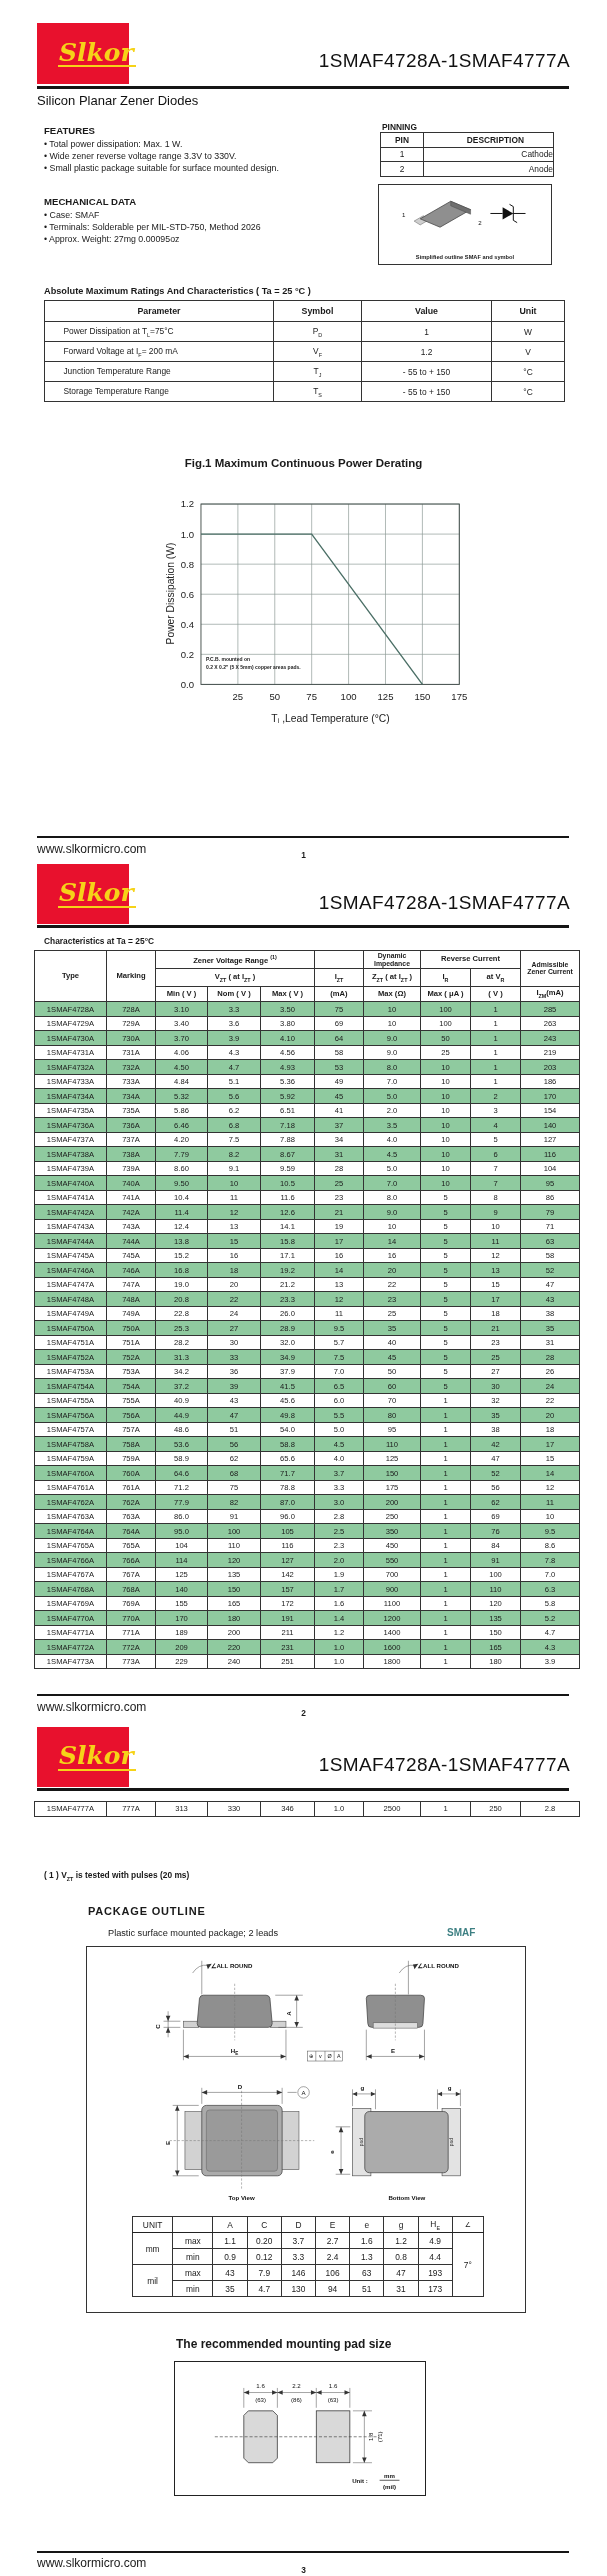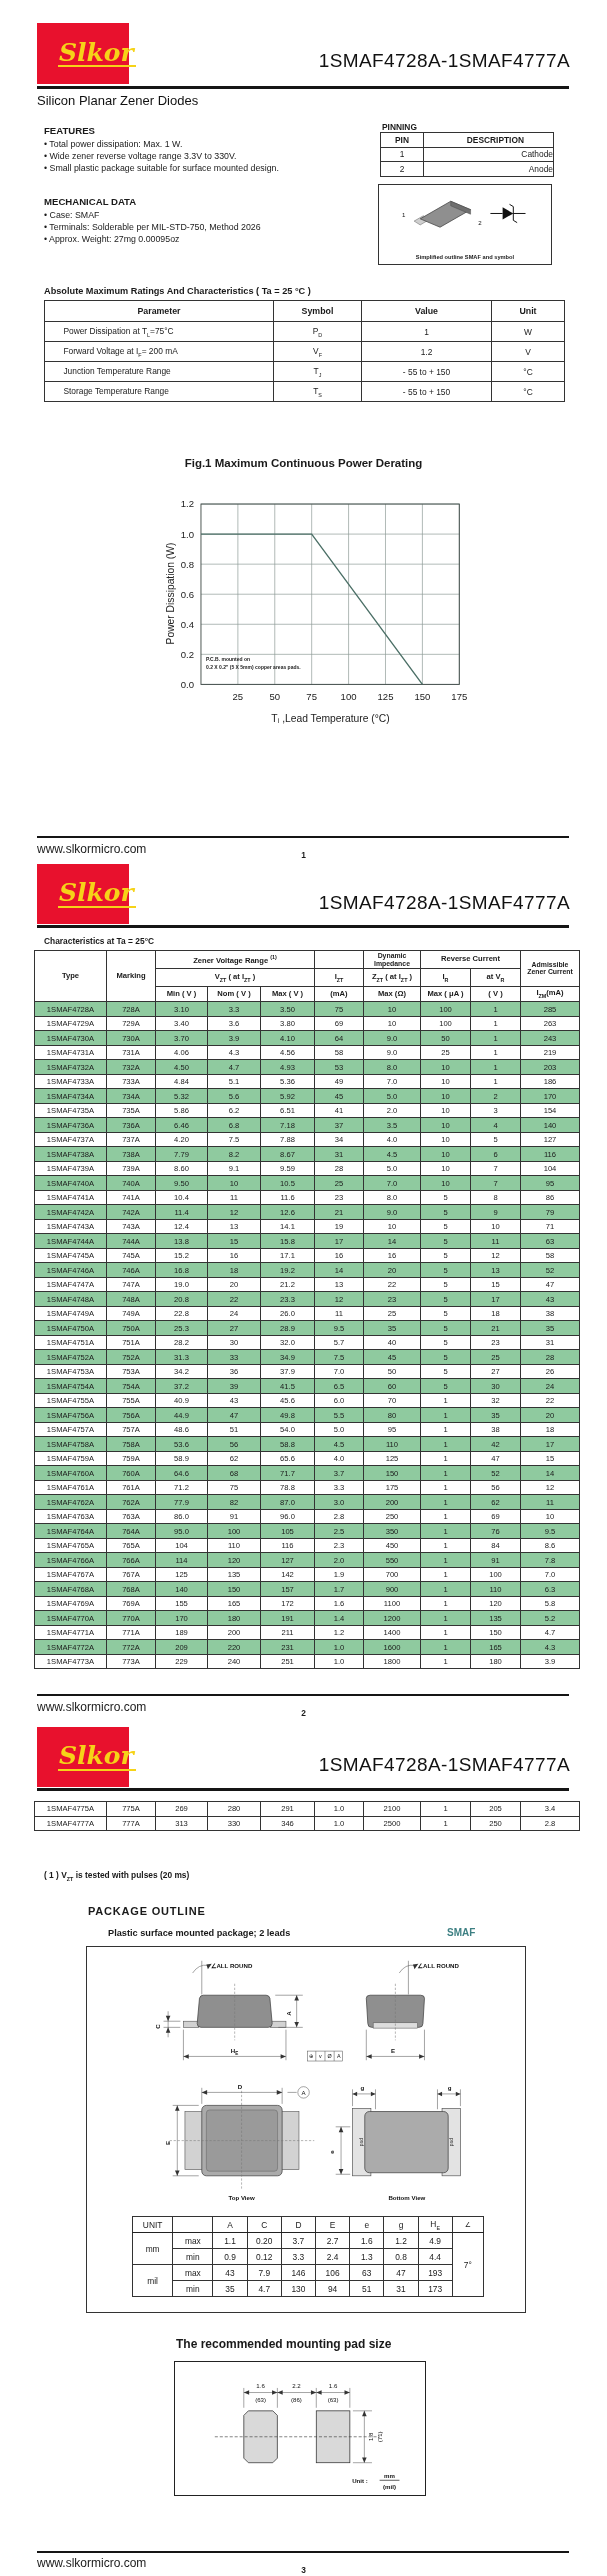--- a/index.html
+++ b/index.html
@@ -60,21 +60,21 @@
   .series { fill:none; stroke:#4b6f66; stroke-width:1.8; }
   .tick { font-size:12.5px; fill:#222; font-family:"Liberation Sans", sans-serif; }
 
   .footer-site { font-size:12px; }
   .footer-num { font-size:8.4px; font-weight:bold; text-align:center; width:607px; left:0; }
 
   .note-line { font-size:8.4px; font-weight:bold; }
   .note-line sub { font-size:5.4px; }
 
   .pkg-h { font-size:11px; font-weight:bold; letter-spacing:0.8px; }
-  .pkg-sub { font-size:9.2px; font-weight:bold;padding-left:20px; }
+  .pkg-sub { font-size:9.2px; font-weight:normal;padding-left:20px; }
   .pkg-name { font-size:10px; font-weight:bold; color:#3e8083; }
   .pkg-box { border:1.1px solid #333; }
 
   .dims { font-size:8.4px; }
   .dims th, .dims td { height:16px; font-weight:normal; }
   .dims thead th { border-bottom:1.5px solid #222; }
   .dims tbody th { font-weight:normal; }
 
   .mount-h { font-size:12px; font-weight:bold; }
   .mount-box { border:1.5px solid #222; }
@@ -871,32 +871,20 @@
       <col style="width:53px">
       <col style="width:54px">
     <col style="width:49px">
       <col style="width:57px">
       <col style="width:50px">
       <col style="width:50px">
       <col style="width:59px">
   </colgroup>
   <tbody>
       <tr>
-        <td>1SMAF4775A</td>
-        <td>775A</td>
-        <td>269</td>
-        <td>280</td>
-        <td>291</td>
-        <td>1.0</td>
-        <td>2100</td>
-        <td>1</td>
-        <td>205</td>
-        <td>3.4</td>
-      </tr>
-      <tr>
         <td>1SMAF4777A</td>
         <td>777A</td>
         <td>313</td>
         <td>330</td>
         <td>346</td>
         <td>1.0</td>
         <td>2500</td>
         <td>1</td>
         <td>250</td>
         <td>2.8</td>

